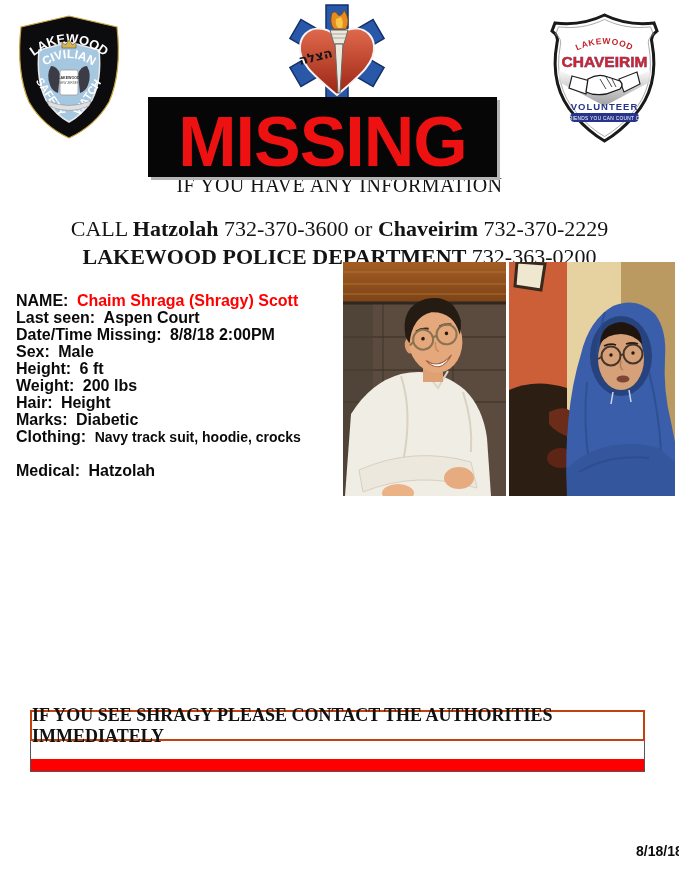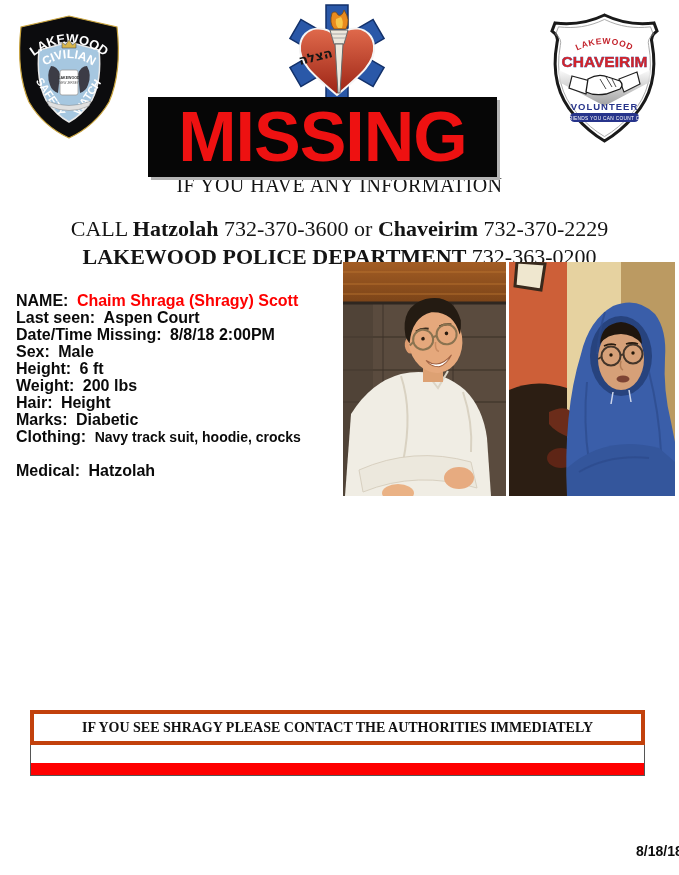--- a/index.html
+++ b/index.html
@@ -6,21 +6,21 @@
   .page{position:relative;width:679px;height:875px;background:#ffffff;overflow:hidden;
         font-family:"Liberation Sans",sans-serif;}
 
   
   .badge-svg{position:absolute;left:13px;top:14px;}
   .star-svg{position:absolute;left:272px;top:3px;z-index:1;}
   .chav-svg{position:absolute;left:542px;top:10px;}
 
   
   .banner{position:absolute;left:148px;top:97px;width:349px;height:80px;background:#060606;
-          z-index:2;display:flex;align-items:center;justify-content:center;
+          z-index:2;display:flex;align-items:flex-end;justify-content:center;
           box-shadow:3px 3px 0 #b4b4b4;}
   .banner span{color:#ee1111;font-weight:800;font-size:70px;letter-spacing:-1px;line-height:1;}
 
   
   .contact{position:absolute;left:0;top:174px;width:679px;text-align:center;
            font-family:"Liberation Serif",serif;color:#141414;}
   .c1{font-size:20px;letter-spacing:.5px;}
   .c2{font-size:22px;margin-top:19px;}
   .c3{font-size:22px;margin-top:2px;}
   .bold{font-weight:bold;}
@@ -35,23 +35,23 @@
   .val-sm{font-size:14px;}
   .dval{margin-left:4px;}
 
   
   .photo{position:absolute;top:262px;display:block;}
   .photo-left{left:343px;}
   .photo-right{left:509px;}
 
   
   .alertbox{position:absolute;left:30px;top:710px;width:613px;border:1px solid #555;background:#fff;}
-  .alert-inner{border:4px solid #c2410c;margin:-1px -1px 0 -1px;height:27px;background:#fff;
+  .alert-inner{border:2px solid #c2410c;margin:-1px -1px 0 -1px;height:27px;background:#fff;
                display:flex;align-items:center;justify-content:center;
-               font-family:"Liberation Serif",serif;font-weight:bold;font-size:14px;color:#111;}
+               font-family:"Liberation Serif",serif;font-weight:bold;font-size:18px;color:#111;}
   .alert-gap{height:18px;}
   .alert-bar{height:12px;background:#fe0000;}
 
   .datestamp{position:absolute;left:604px;top:843px;font-weight:bold;font-size:14px;color:#0a0a0a;padding-left:32px;}
 
   svg text{font-family:"Liberation Sans",sans-serif;}
   .hebrew{font-family:"DejaVu Sans",sans-serif;}
 </style>
 </head>
 <body>

